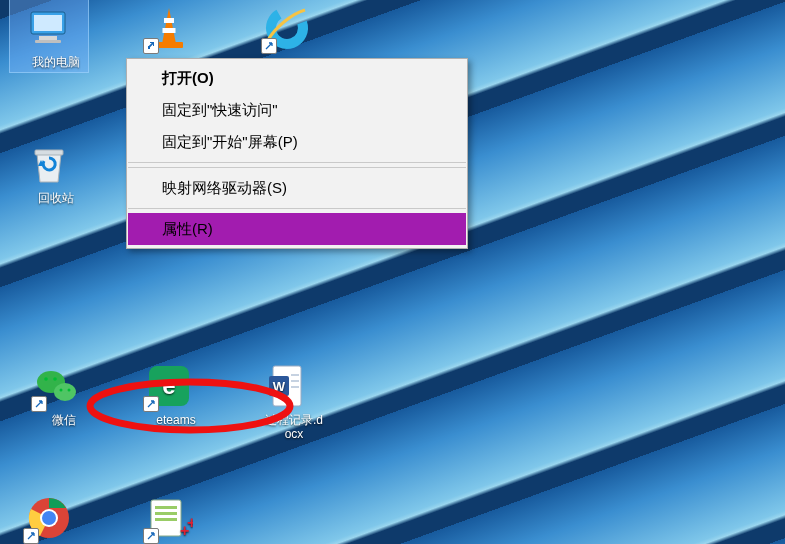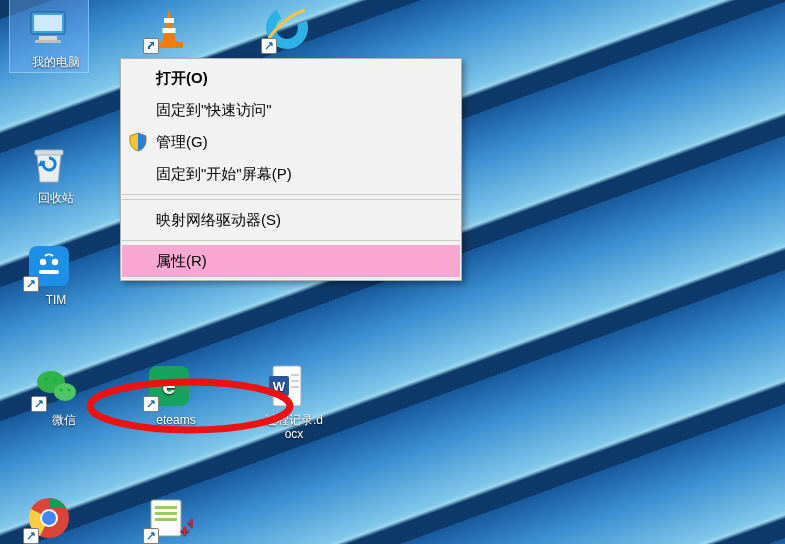--- a/index.html
+++ b/index.html
@@ -68,39 +68,39 @@
     border-radius: 2px;
     display: flex;
     align-items: center;
     justify-content: center;
   }
   .shortcut-badge svg { width: 10px; height: 10px; }
 
   
   .context-menu {
     position: absolute;
-    left: 120px;
+    left: 126px;
     top: 58px;
     width: 338px;
     background: #f2f2f2;
     border: 1px solid #b0b0b0;
     box-shadow: 3px 3px 6px rgba(0,0,0,.35);
     padding: 3px 1px;
   }
   .menu-item {
     display: flex;
     align-items: center;
     height: 32px;
     padding-left: 34px;
     position: relative;
     font-size: 15px;
   }
   .menu-item.bold { font-weight: 700; }
   .menu-item.hover {
-    background: #f9a8d4;
+    background: #a21caf;
     align-items: center;
   }
   .menu-item .mi-icon {
     position: absolute;
     left: 6px;
     top: 6px;
     width: 20px;
     height: 20px;
   }
   .menu-sep {
@@ -169,37 +169,20 @@
       <svg viewBox="0 0 48 48">
         <path d="M12 14 L36 14 L33 42 L15 42 Z" fill="#e9eef2" stroke="#a9b2b9"></path>
         <rect x="10" y="10" width="28" height="5" rx="1" fill="#d6dde2" stroke="#a9b2b9"></rect>
         <path d="M24 18 a6 6 0 1 1 -5 3" fill="none" stroke="#1283d8" stroke-width="3"></path>
         <polygon points="19,26 13,26 16,20" fill="#1283d8"></polygon>
       </svg>
     </div>
     <div class="icon-label">回收站</div>
   </div>
 
-  <div class="icon-cell" style="left:10px; top:238px;">
-    <div class="icon-box">
-      <svg viewBox="0 0 48 48">
-        <rect x="4" y="4" width="40" height="40" rx="8" fill="#1e8fe6"></rect>
-        <circle cx="18" cy="20" r="3.2" fill="#fff"></circle>
-        <circle cx="30" cy="20" r="3.2" fill="#fff"></circle>
-        <rect x="14" y="28" width="20" height="4" rx="2" fill="#fff"></rect>
-        <path d="M20 14 a6 6 0 0 1 8 0" stroke="#fff" stroke-width="2" fill="none"></path>
-      </svg>
-      <span class="shortcut-badge">
-        <svg viewBox="0 0 10 10">
-            <path d="M2 8 L8 2 M8 2 L5 2 M8 2 L8 5" stroke="#1667b9" stroke-width="1.3" fill="none"></path>
-          </svg>
-      </span>
-    </div>
-    <div class="icon-label">TIM</div>
-  </div>
 
   <div class="icon-cell" style="left:18px; top:358px;">
     <div class="icon-box">
       <svg viewBox="0 0 48 48">
         <ellipse cx="18" cy="20" rx="14" ry="11" fill="#32b34a"></ellipse>
         <ellipse cx="32" cy="30" rx="11" ry="9" fill="#4fc564"></ellipse>
         <circle cx="13" cy="17" r="1.8" fill="#0b3"></circle>
         <circle cx="22" cy="17" r="1.8" fill="#0b3"></circle>
         <circle cx="28" cy="28" r="1.5" fill="#0b3"></circle>
         <circle cx="36" cy="28" r="1.5" fill="#0b3"></circle>
@@ -278,29 +261,20 @@
   </div>
 
   <div class="context-menu">
     <div class="menu-item bold">
       <span>打开(O)</span>
     </div>
     <div class="menu-item">
       <span>固定到"快速访问"</span>
     </div>
     <div class="menu-item">
-      <span class="mi-icon">
-        <svg viewBox="0 0 20 20">
-          <path d="M10 1 L18 4 V9 C18 14 14 18 10 19 C6 18 2 14 2 9 V4 Z" fill="#f4c430" stroke="#b48a12"></path>
-          <path d="M10 1 L18 4 V9 C18 14 14 18 10 19 Z" fill="#2b7de0"></path>
-        </svg>
-      </span>
-      <span>管理(G)</span>
-    </div>
-    <div class="menu-item">
       <span>固定到"开始"屏幕(P)</span>
     </div>
     <div class="menu-sep"></div>
     <div class="menu-sep"></div>
     <div class="menu-item">
       <span>映射网络驱动器(S)</span>
     </div>
     <div class="menu-sep"></div>
     <div class="menu-item hover">
       <span>属性(R)</span>

